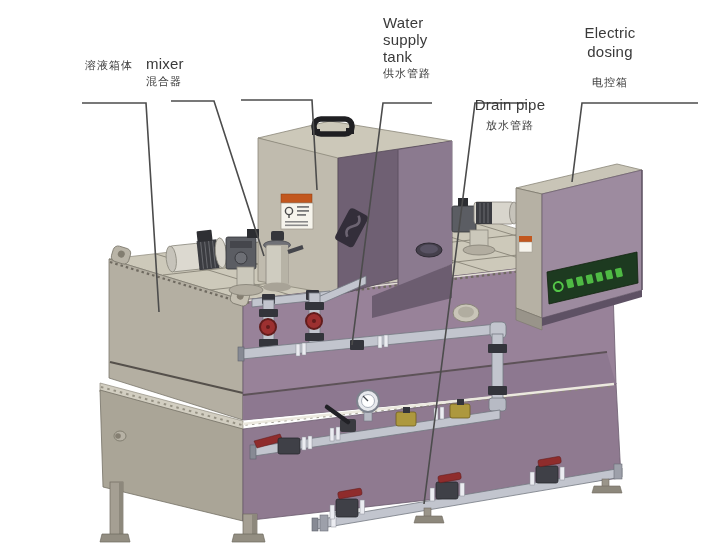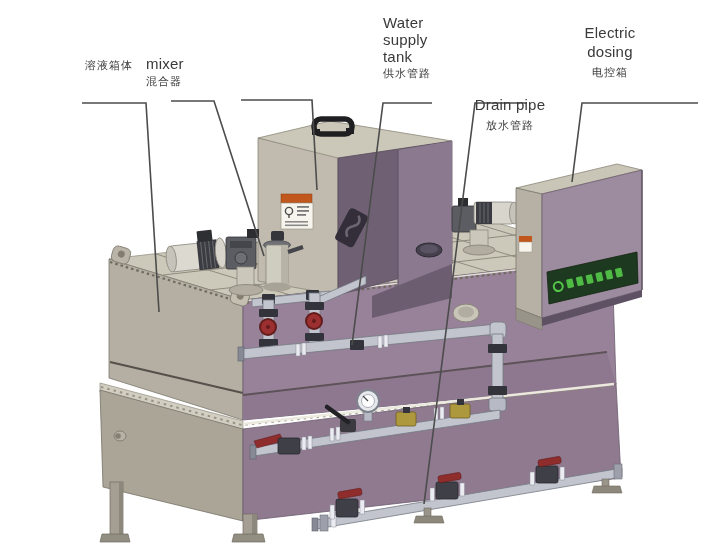--- a/index.html
+++ b/index.html
@@ -13,21 +13,21 @@
   #lbl-solution .zh{margin-top:1px;}
   #lbl-mixer{left:146px;top:56px;width:74px;text-align:left;}
   #lbl-mixer .zh{margin-top:1px;}
   #lbl-dosing{left:237px;top:15px;line-height:16px;}
   #lbl-dosing .zh{margin-top:10px;}
   #lbl-water{left:383px;top:14px;line-height:17px;}
   #lbl-water .zh{margin-top:0;}
   #lbl-drain{left:468px;top:53px;width:84px;text-align:center;margin-top:44px;}
   #lbl-drain .zh{margin-top:4px;}
   #lbl-cabinet{left:578px;top:23px;width:64px;text-align:center;line-height:19px;}
-  #lbl-cabinet .zh{margin-top:2px;}
+  #lbl-cabinet .zh{margin-top:12px;}
 </style>
 </head>
 <body>
 
 <div id="stage">
 
   <svg id="machine-svg" width="701" height="550" viewBox="0 0 701 550">
     <defs>
       <clipPath id="topclip">
           <polygon points="109,259 243,300 612,258 478,217"></polygon>

